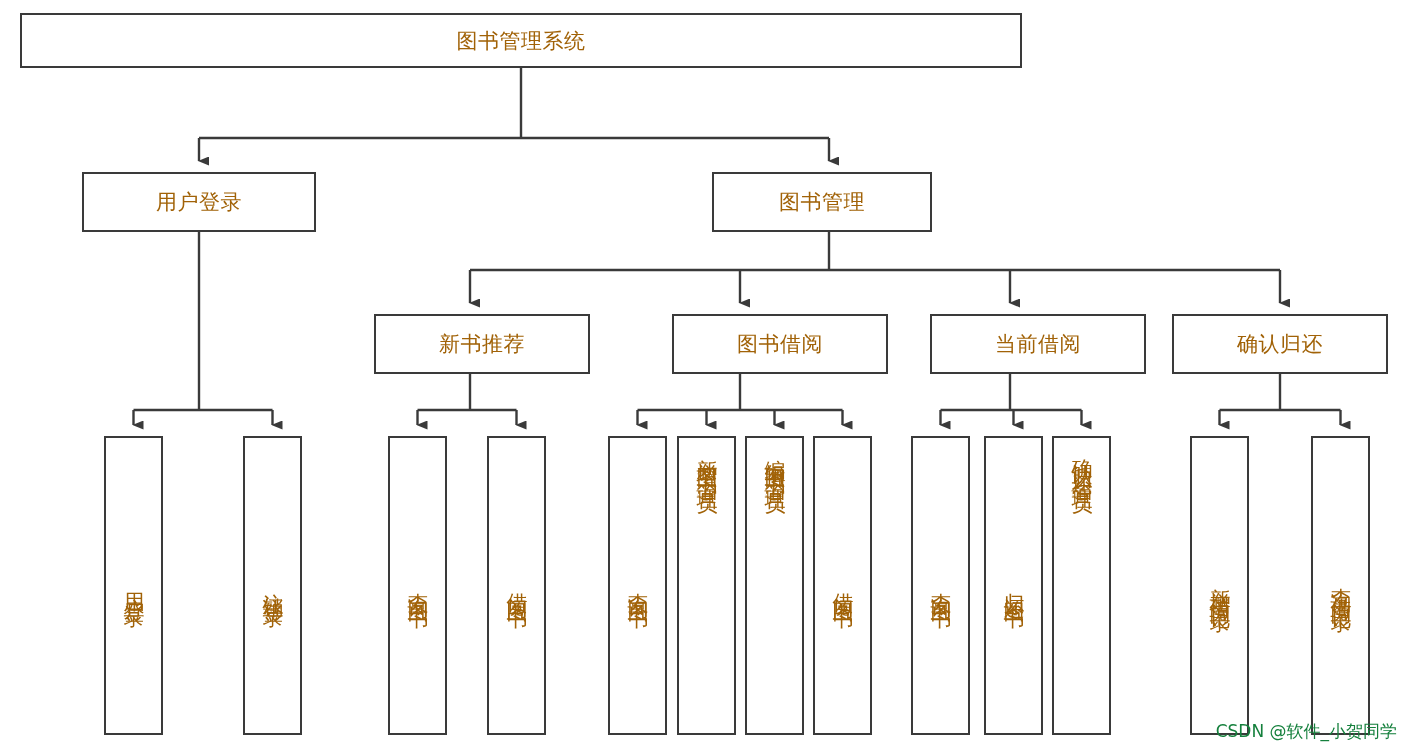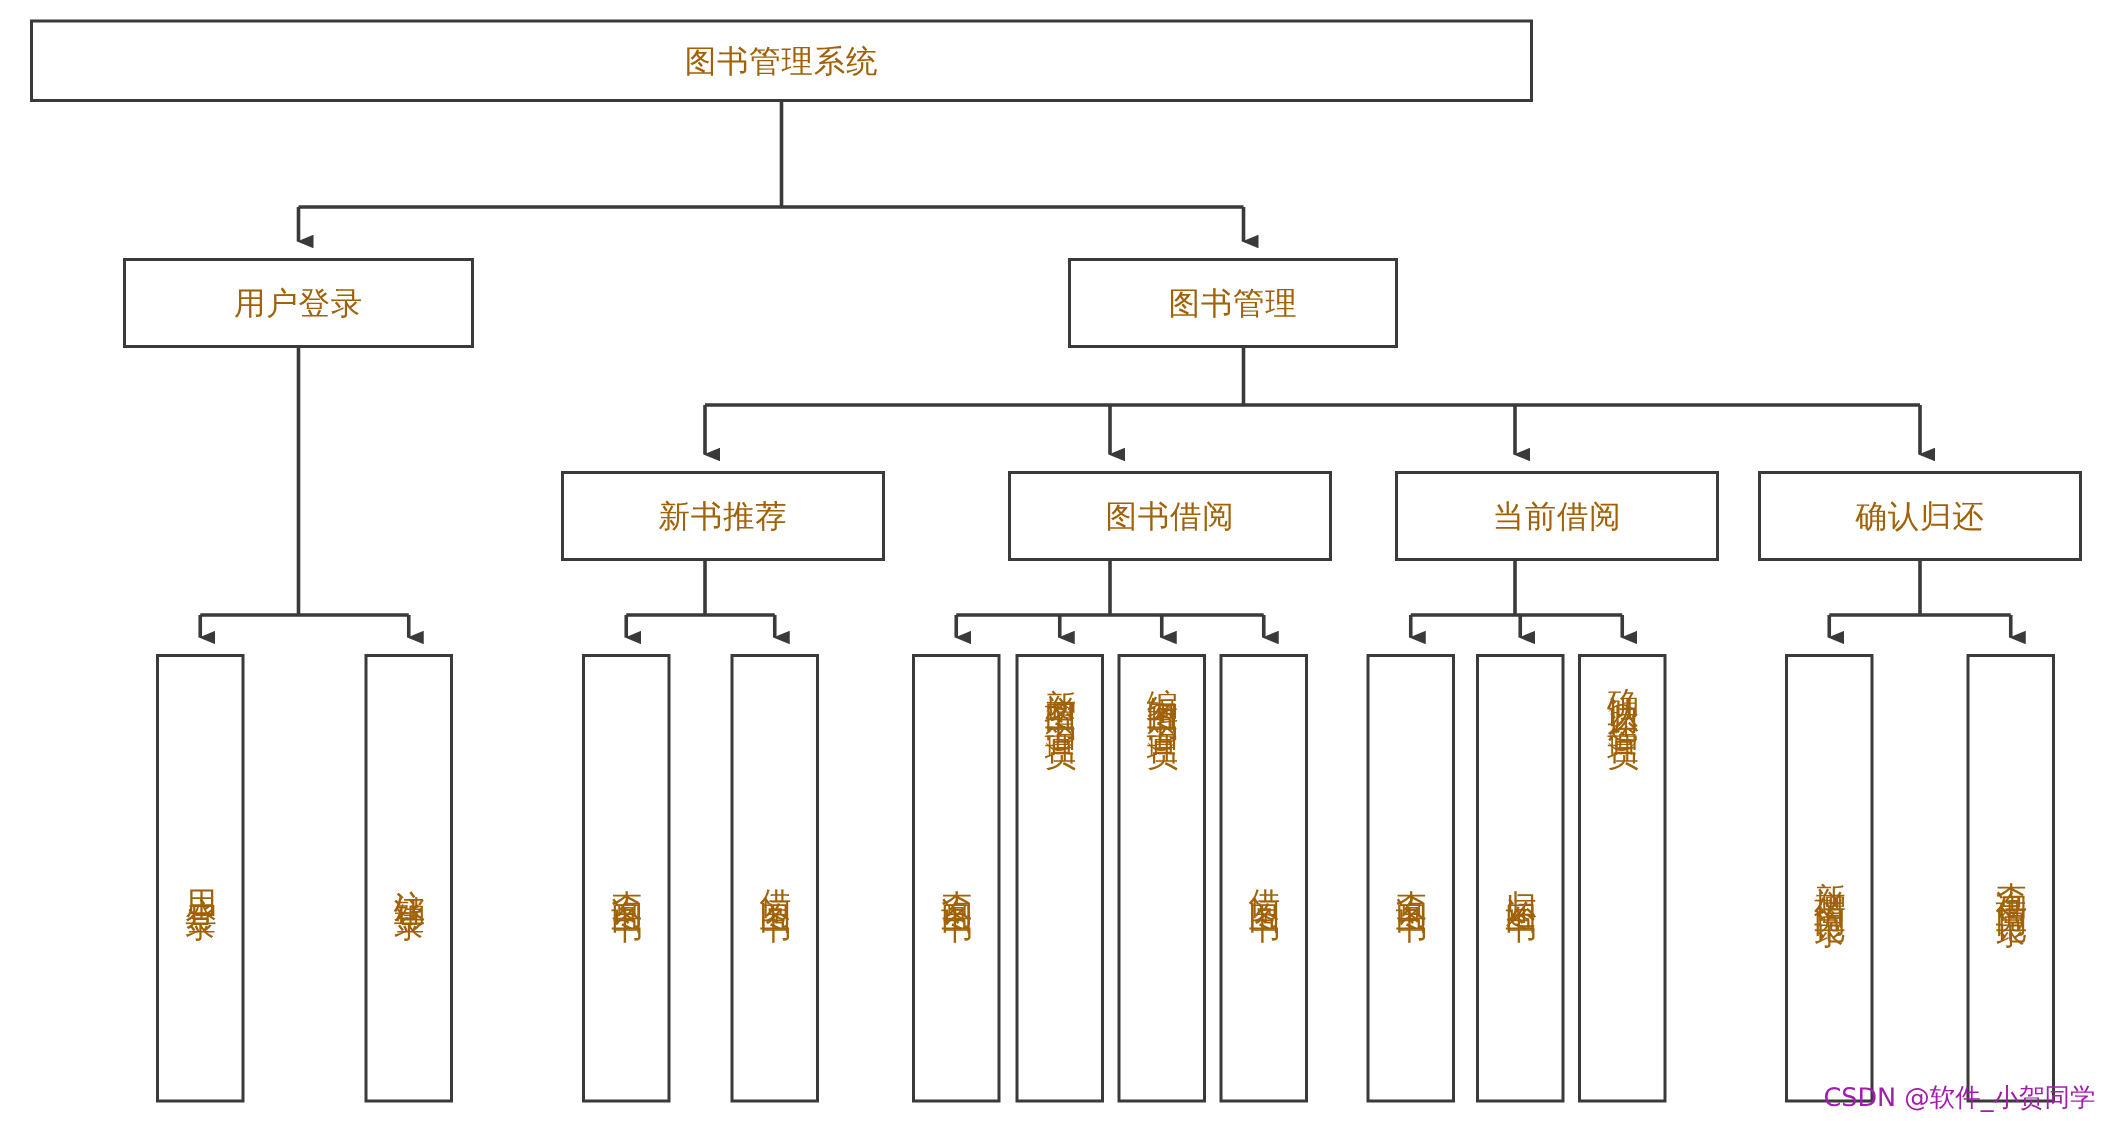--- a/index.html
+++ b/index.html
@@ -54,21 +54,21 @@
   }
   .node-v.top-align {
     align-items: flex-start;
     padding-top: 4px;
   }
   .watermark {
     position: absolute;
     right: 8px;
     bottom: 4px;
     font-size: 17px;
-    color: #a21caf;
+    color: #15803d;
     white-space: nowrap;
     z-index: 3;
     font-family: "DejaVu Sans", "Liberation Sans", sans-serif;
   }
 </style>
 </head>
 <body>
 
 <div id="canvas">
 

